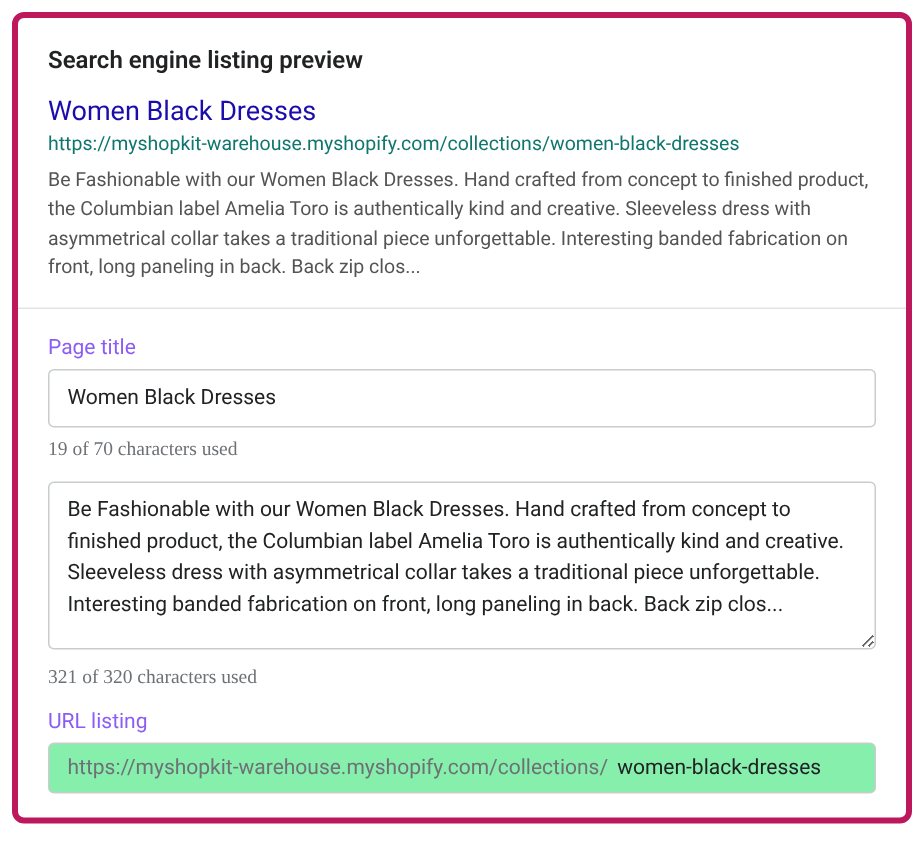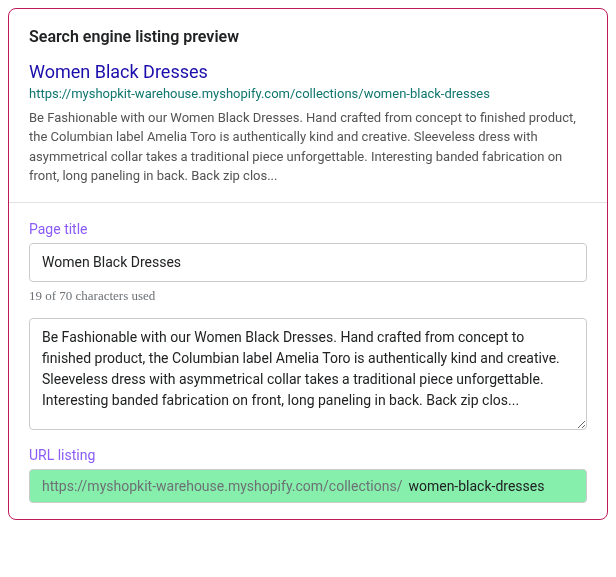--- a/index.html
+++ b/index.html
@@ -5,21 +5,21 @@
   * { box-sizing: border-box; }
   body {
     margin: 0;
     padding: 8px;
     font-family: -apple-system, BlinkMacSystemFont, "Segoe UI", Roboto, Helvetica, Arial, sans-serif;
     background: #fff;
     color: #202223;
     font-size: 14px;
   }
   .card {
-    border: 1px solid #be185d;
+    border: 4px solid #be185d;
     border-radius: 8px;
     background: #fff;
     width: 600px;
     box-shadow: 0 0 0 rgba(0,0,0,0);
   }
   .card-section {
     padding: 18px 20px 16px 20px;
   }
   .card-section.divided {
     border-top: 1px solid #e1e3e5;
@@ -121,20 +121,21 @@
   <div class="card-section divided">
 
     <div class="field">
       <label class="field-label">Page title</label>
       <input type="text" class="input" value="Women Black Dresses" style="">
       <div class="helper">19 of 70 characters used</div>
     </div>
 
     <div class="field">
       <textarea class="textarea" style="">Be Fashionable with our Women Black Dresses. Hand crafted from concept to finished product, the Columbian label Amelia Toro is authentically kind and creative. Sleeveless dress with asymmetrical collar takes a traditional piece unforgettable. Interesting banded fabrication on front, long paneling in back. Back zip clos...</textarea>
+      <div class="helper">321 of 320 characters used</div>
     </div>
 
     <div class="field">
       <label class="field-label">URL listing</label>
       <div class="url-row">
         <span class="url-prefix">https://myshopkit-warehouse.myshopify.com/collections/</span>
         <input type="text" class="url-input" value="women-black-dresses" style="">
       </div>
     </div>
 

